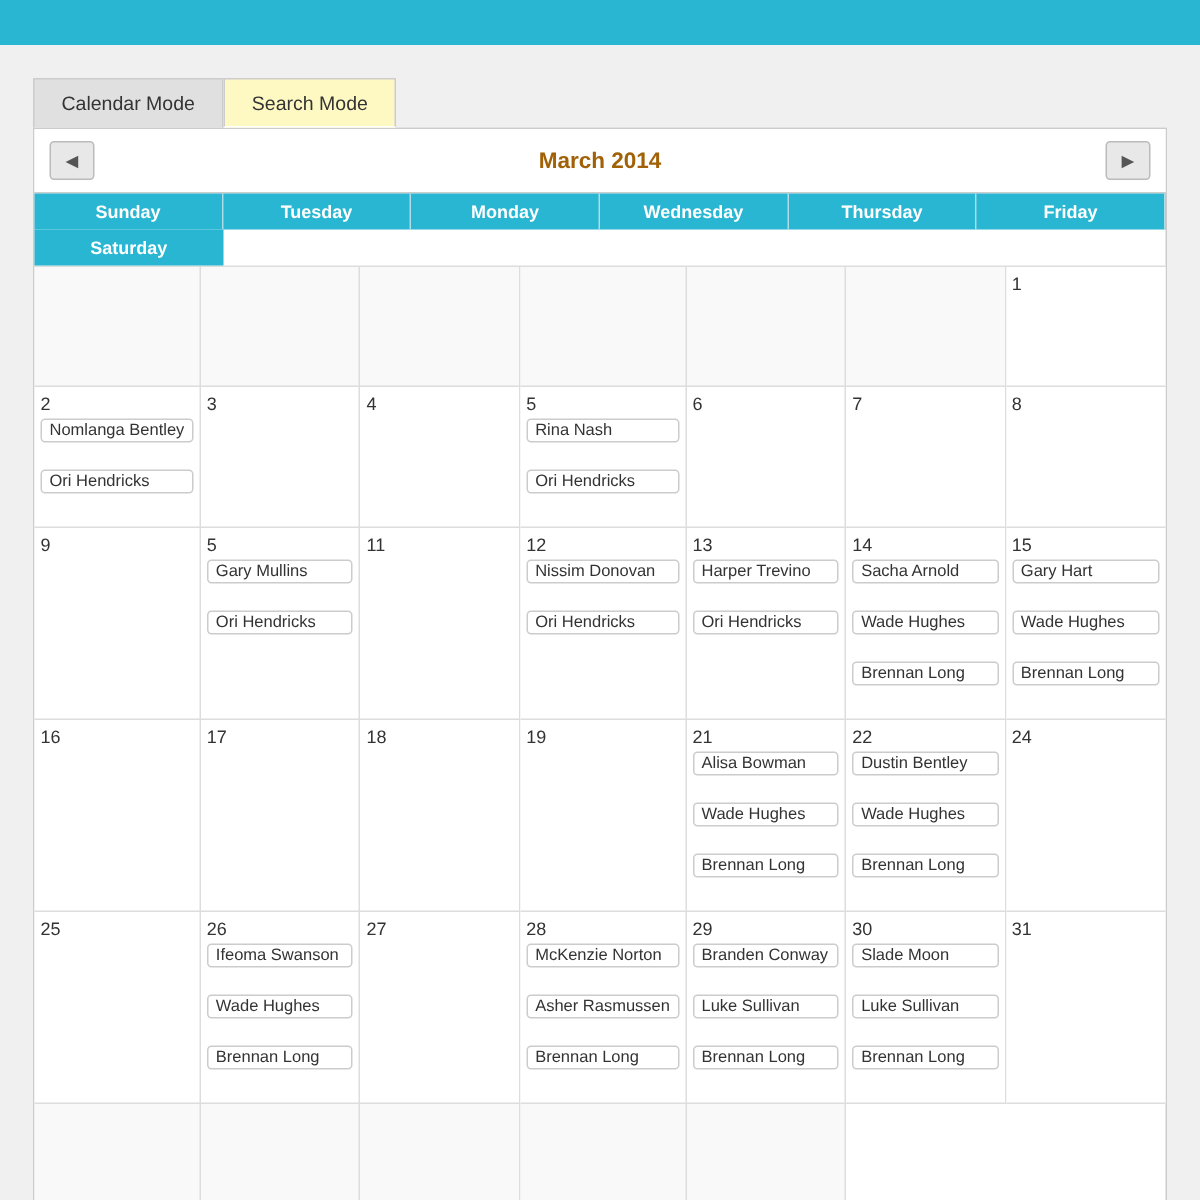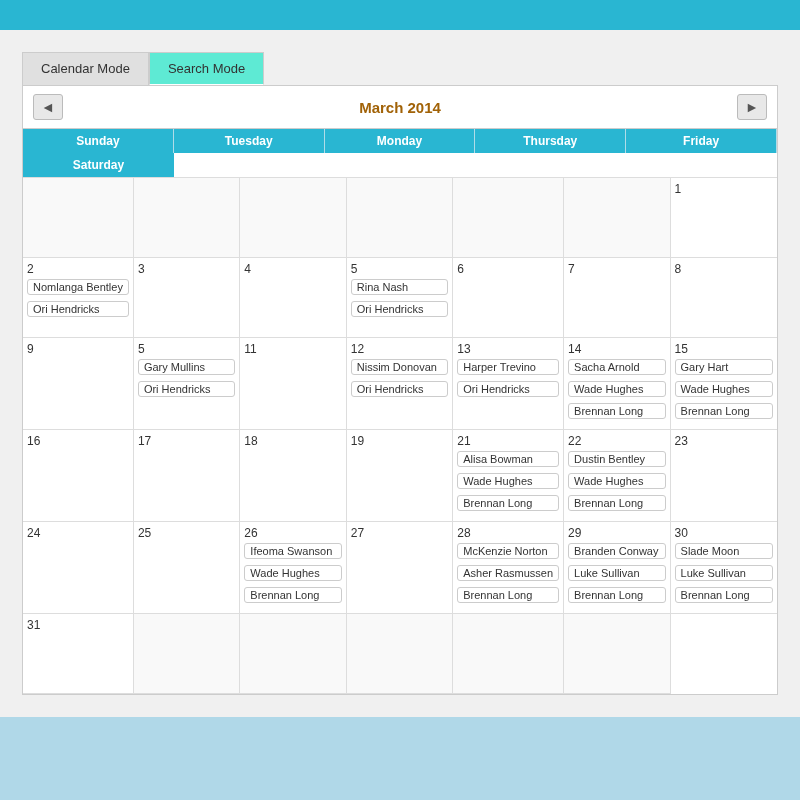--- a/index.html
+++ b/index.html
@@ -25,21 +25,21 @@
     .tab {
       padding: 8px 18px;
       background: #e0e0e0;
       border: 1px solid #ccc;
       border-bottom: none;
       cursor: pointer;
       font-size: 13px;
       color: #333;
     }
     .tab.active {
-      background: #5eead4;
+      background: #fef9c3;
       border-bottom: 1px solid #fff;
       z-index: 1;
     }
     .calendar-wrapper {
       border: 1px solid #ccc;
       background: #fff;
       padding: 0;
     }
     .calendar-header {
       display: flex;
@@ -62,21 +62,21 @@
       font-weight: bold;
       color: #555;
     }
     .month-title {
       font-size: 15px;
       font-weight: bold;
       color: #a16207;
     }
     .day-headers {
       display: grid;
-      grid-template-columns: repeat(5, 1fr);
+      grid-template-columns: repeat(6, 1fr);
       border-top: 1px solid #ccc;
     }
     .day-header {
       background: #29b6d2;
       color: #fff;
       text-align: center;
       padding: 5px 0;
       font-weight: bold;
       font-size: 12px;
       border-right: 1px solid #b0dce8;
@@ -104,21 +104,21 @@
     .day-number {
       font-size: 12px;
       color: #333;
       margin-bottom: 3px;
     }
     .event-badge {
       background: #fff;
       border: 1px solid #ccc;
       border-radius: 3px;
       padding: 1px 5px;
-      margin-bottom: 6px;
+      margin-bottom: 18px;
       font-size: 11px;
       color: #333;
       white-space: nowrap;
       overflow: hidden;
       text-overflow: ellipsis;
       cursor: pointer;
     }
   </style>
 </head>
 <body>
@@ -132,20 +132,21 @@
   <div class="calendar-wrapper">
     <div class="calendar-header">
       <button class="nav-btn" id="prev-btn">◄</button>
       <span class="month-title" id="month-title">March 2014</span>
       <button class="nav-btn" id="next-btn">►</button>
     </div>
     <div class="day-headers" id="day-headers">
         <div class="day-header">Sunday</div>
         <div class="day-header">Tuesday</div>
         <div class="day-header">Monday</div>
+        <div class="day-header">Wednesday</div>
         <div class="day-header">Thursday</div>
         <div class="day-header">Friday</div>
         <div class="day-header">Saturday</div>
       </div>
     <div class="calendar-grid" id="calendar-grid">
         <div class="day-cell"></div>
         <div class="day-cell"></div>
         <div class="day-cell"></div>
         <div class="day-cell"></div>
         <div class="day-cell"></div>
@@ -229,23 +230,20 @@
           <div class="event-badge">Wade Hughes</div>
           <div class="event-badge">Brennan Long</div>
         </div>
         <div class="day-cell current-month">
           <div class="day-number">22</div>
           <div class="event-badge">Dustin Bentley</div>
           <div class="event-badge">Wade Hughes</div>
           <div class="event-badge">Brennan Long</div>
         </div>
         <div class="day-cell current-month">
-          <div class="day-number">23</div>
-        </div>
-        <div class="day-cell current-month">
           <div class="day-number">24</div>
         </div>
         <div class="day-cell current-month">
           <div class="day-number">25</div>
         </div>
         <div class="day-cell current-month">
           <div class="day-number">26</div>
           <div class="event-badge">Ifeoma Swanson</div>
           <div class="event-badge">Wade Hughes</div>
           <div class="event-badge">Brennan Long</div>

